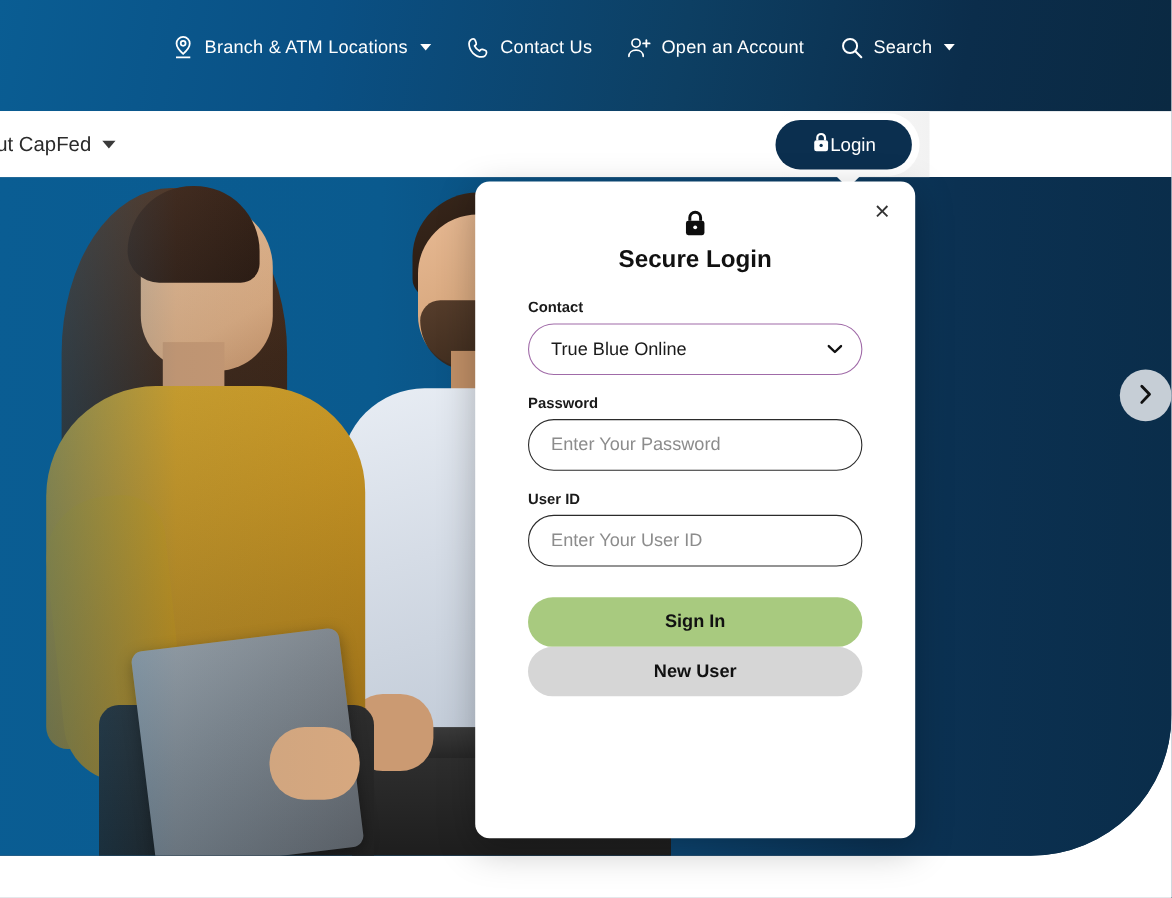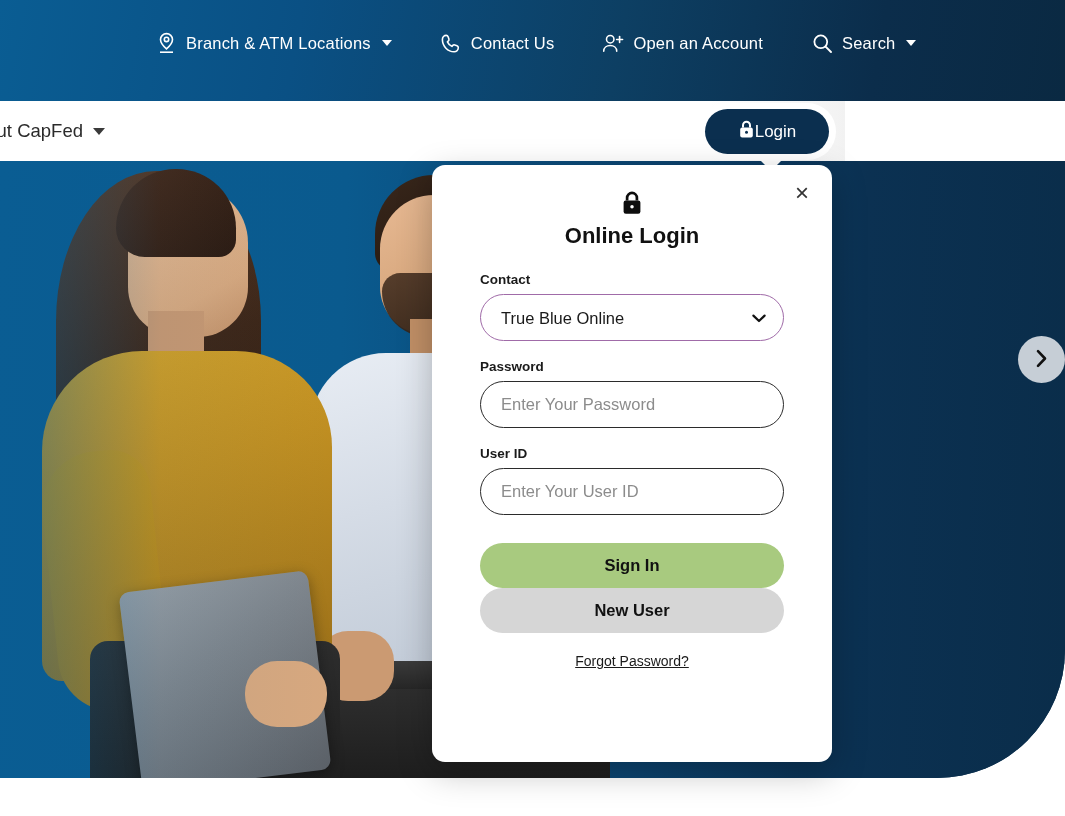--- a/index.html
+++ b/index.html
@@ -13,21 +13,21 @@
   #page { position: relative; width: 1065px; height: 816px; background:#ffffff; }
 
   
   .topbar {
     position: absolute; left: 0; top: 0; width: 1065px; height: 101px;
     background: linear-gradient(100deg, #0a5d93 0%, #0a5084 28%, #0d3f63 58%, #0b2d4b 82%, #0a2942 100%);
     z-index: 5;
   }
   .topbar-inner {
     position: absolute; left: 155px; top: 32px;
-    display: flex; align-items: center; gap: 48px;
+    display: flex; align-items: center; gap: 32px;
   }
   .util-item {
     display: flex; align-items: center; gap: 9px;
     color: #ffffff; font-size: 16.5px; letter-spacing: .2px; white-space: nowrap;
     cursor: pointer;
   }
   .util-item .ico { display:flex; align-items:center; justify-content:center; width: 22px; height: 22px; }
   .util-item svg { display:block; }
   .caret {
     width: 0; height: 0; margin-left: 2px;
@@ -368,21 +368,21 @@
     <div class="modal-lock">
       <span>
         <svg width="22" height="25" viewBox="0 0 22 25" fill="none">
           <rect x="2.6" y="9.6" width="16.8" height="13.2" rx="2.2" fill="#0d0d0d"></rect>
           <path d="M6.1 9.6V6.8a4.9 4.9 0 1 1 9.8 0v2.8" stroke="#0d0d0d" stroke-width="2.7"></path>
           <circle cx="11" cy="15.7" r="1.75" fill="#ffffff"></circle>
         </svg>
       </span>
     </div>
 
-    <div class="modal-title">Online Login</div>
+    <div class="modal-title">Secure Login</div>
 
     <div class="form">
 
       <div>
         <div class="field-label">Contact</div>
         <div class="sel-wrap">
           <select class="service">
             <option>True Blue Online</option>
           </select>
           <span class="sel-chev">
@@ -400,19 +400,18 @@
 
       <div class="field-group">
         <div class="field-label">User ID</div>
         <input class="text-field" type="text" placeholder="Enter Your User ID" style="">
       </div>
 
       <button class="btn btn-signin">Sign In</button>
       <button class="btn btn-newuser">New User</button>
 
       <div class="links">
-        <a>Forgot Password?</a>
       </div>
 
     </div>
   </div>
 
 </div>
 
 </body></html>

